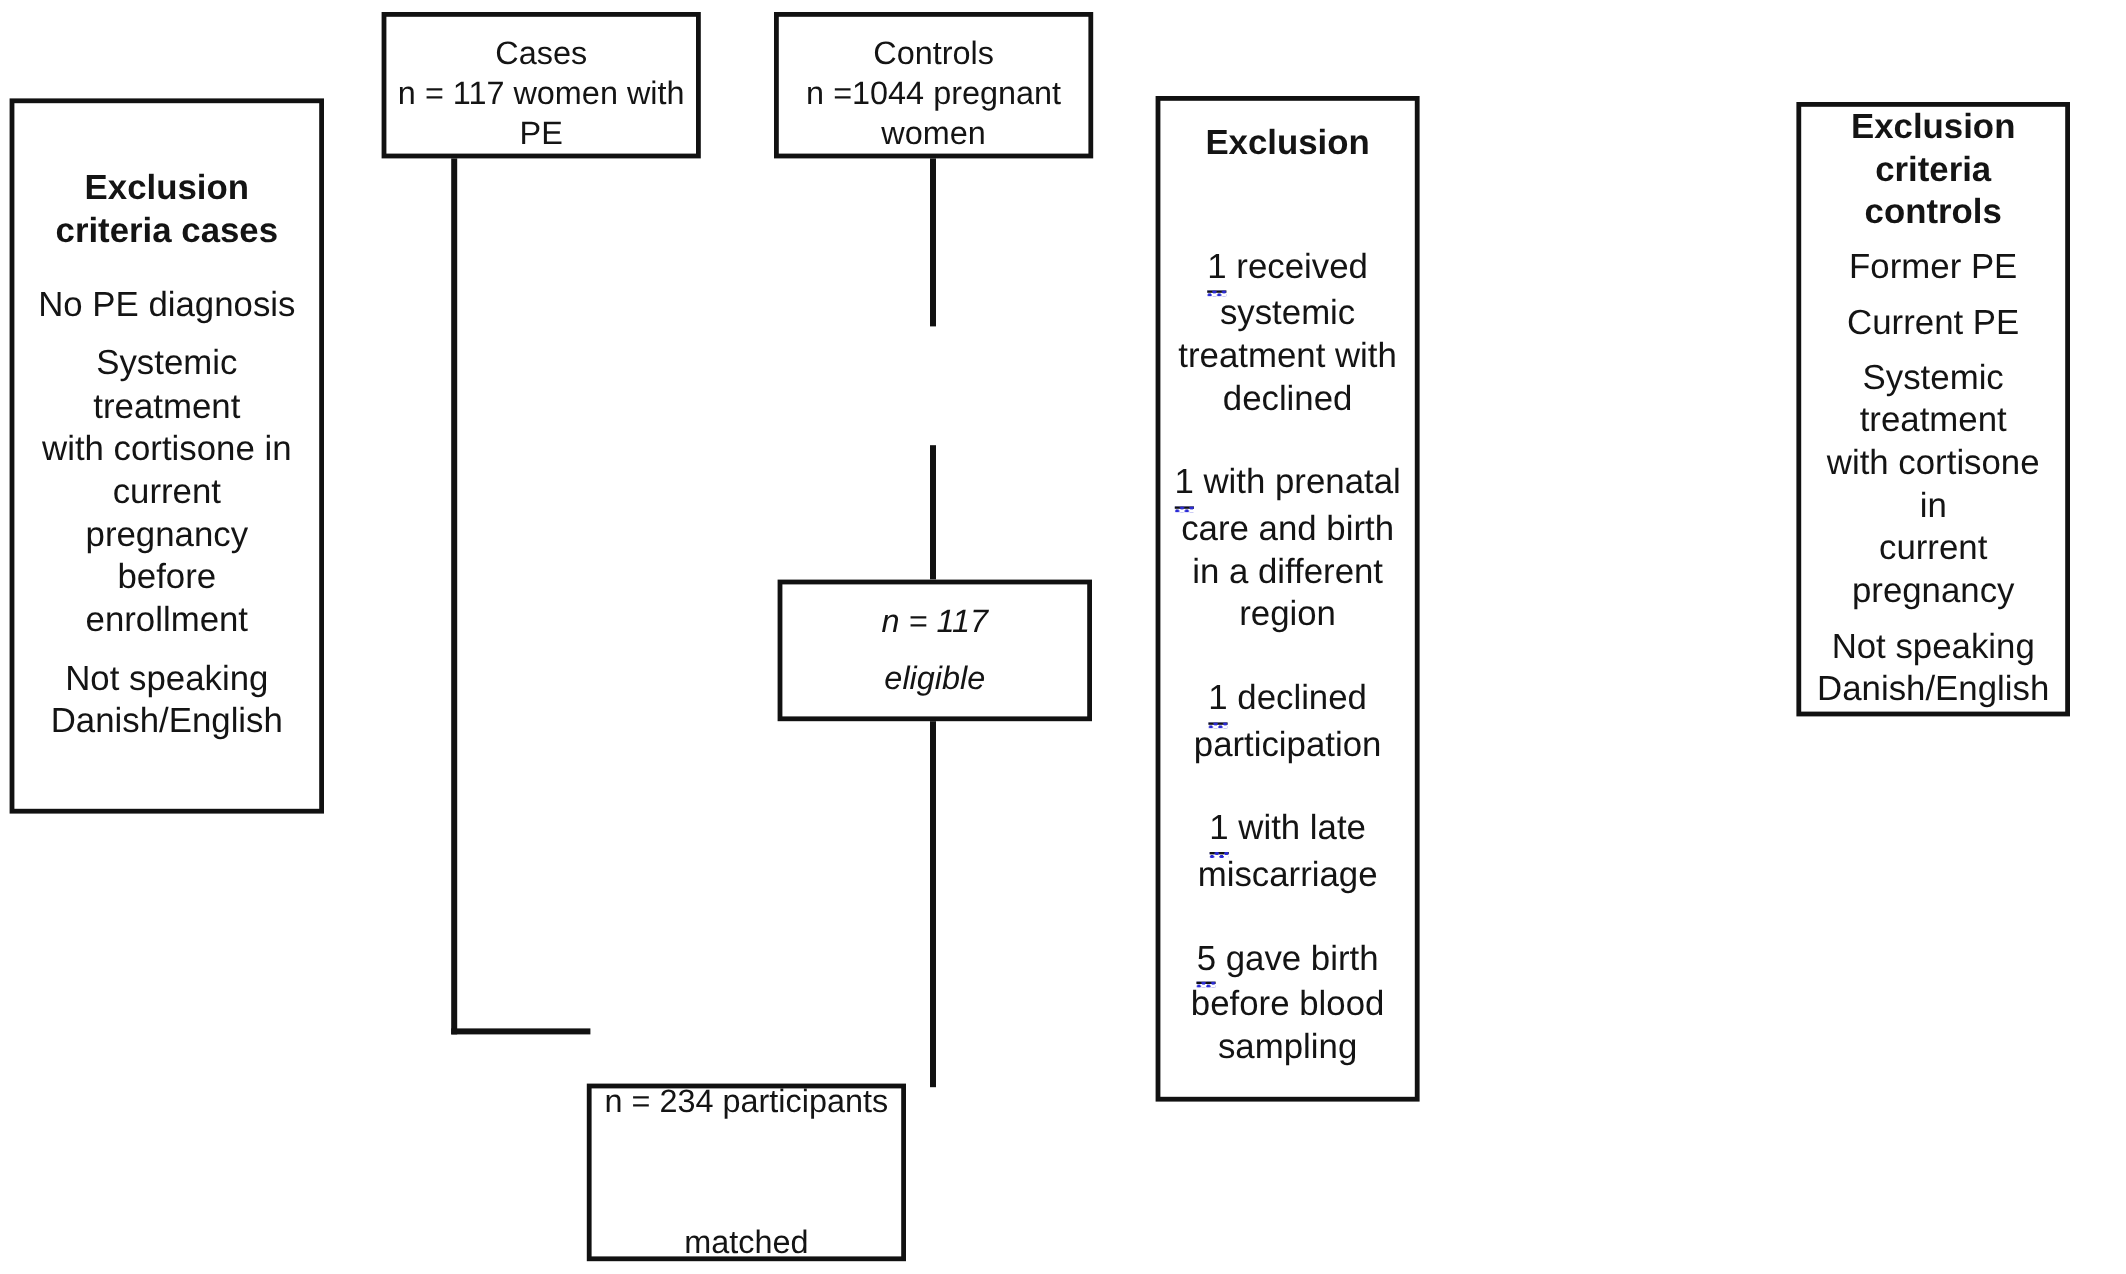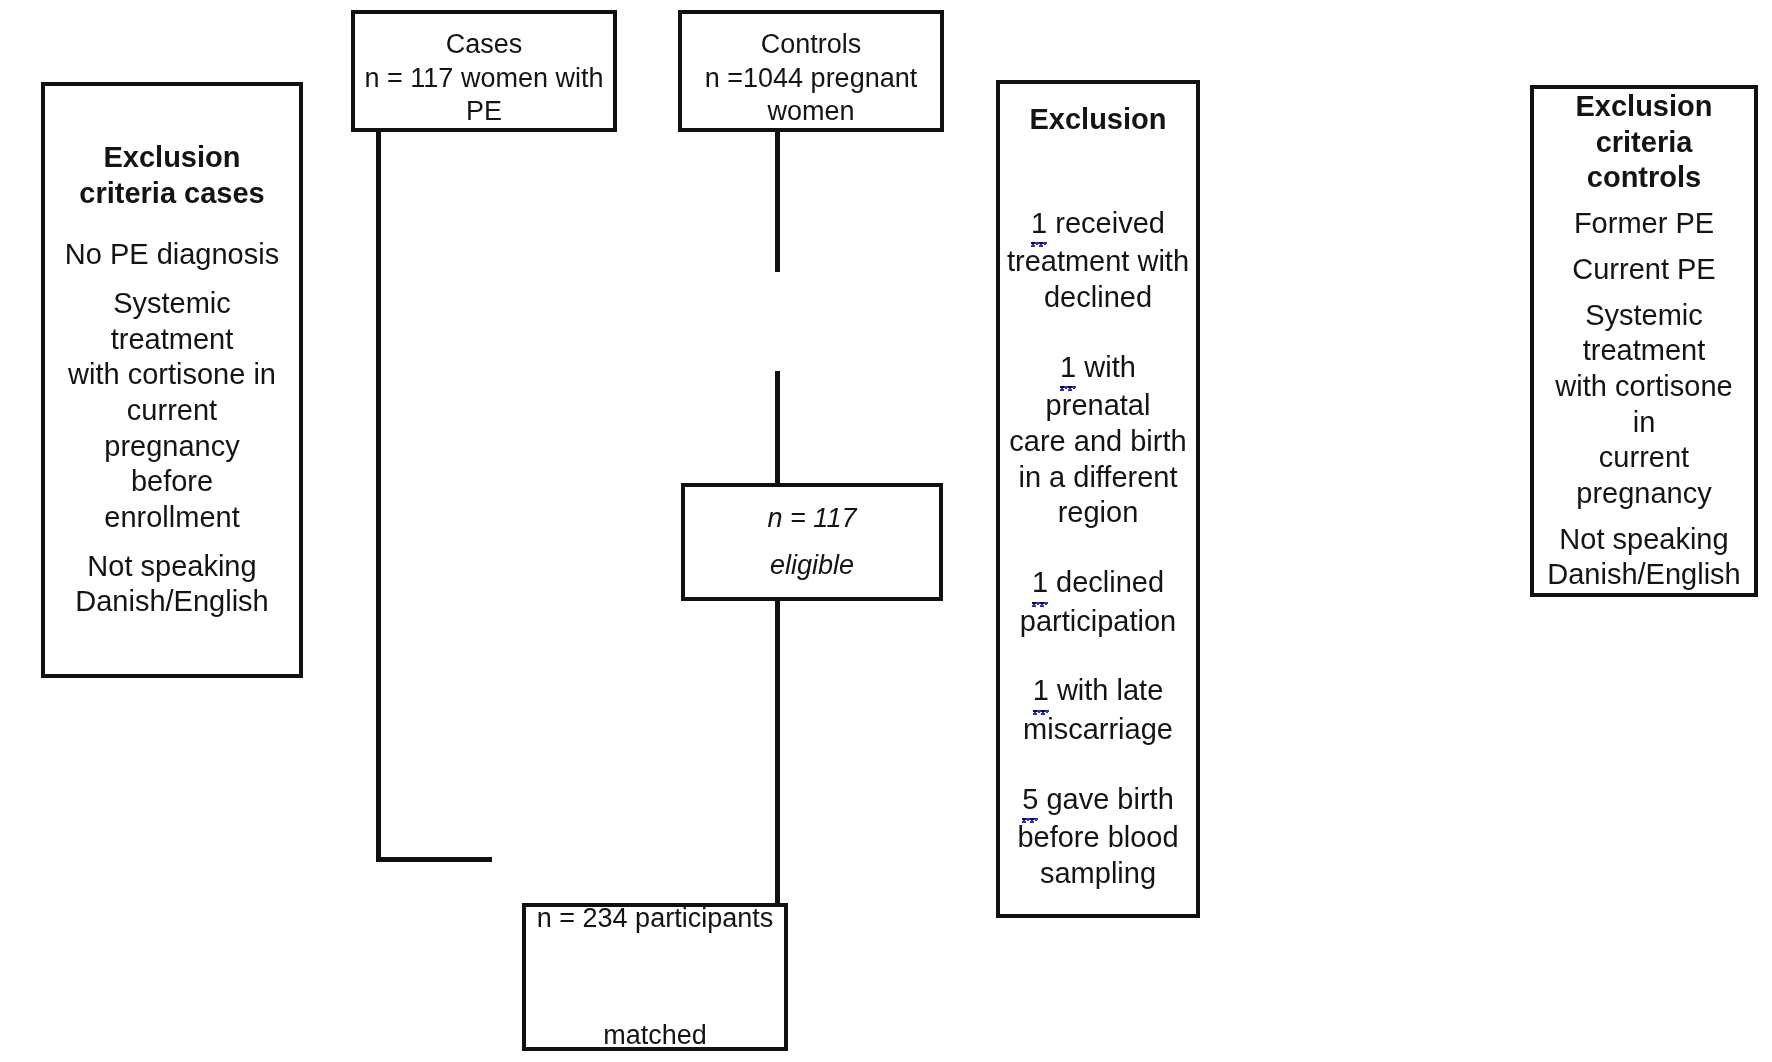--- a/index.html
+++ b/index.html
@@ -20,21 +20,20 @@
     position: absolute;
     box-sizing: border-box;
     border: 4px solid #111111;
     background: #ffffff;
     display: flex;
     flex-direction: column;
     align-items: center;
     justify-content: center;
     text-align: center;
     z-index: 3;
-    margin-left: 33px;
   }
   .line {
     position: absolute;
     background: #111111;
     z-index: 1;
   }
   .ln-v { width: 5px; }
   .ln-h { height: 5px; }
 
   .para {
@@ -124,30 +123,31 @@
     <div class="gap-sm"></div>
     <div class="para">eligible</div>
   </div>
 
   <div class="box fs-mid" style="left:489px; top:903px; width:266px; height:148px; padding:0 8px;gap:42px;">
     <div class="para">n = 234 participants</div>
     <div class="gap-sm"></div>
     <div class="para">matched</div>
   </div>
 
-  <div class="box fs-excl" style="left:963px; top:80px; width:204px; height:838px; padding:18px 6px 10px 6px; justify-content:flex-start;">
+  <div class="box fs-excl" style="left:963px; top:80px; width:220px; height:838px; padding:18px 6px 10px 6px; justify-content:flex-start;">
     <div class="para bold">Exclusion</div>
 
     <div class="gap-lg"></div>
 
     <div class="gap-lg"></div>
     <div class="para">
       <span class="sq sq-u">1</span>
       <span>received</span>
     </div>
+    <div class="para">systemic</div>
     <div class="para">treatment with</div>
     <div class="para">declined</div>
 
     <div class="gap-lg"></div>
     <div class="para">
       <span class="sq sq-u">1</span>
       <span>with prenatal</span>
     </div>
     <div class="para">care and birth</div>
     <div class="para">in a different</div>

